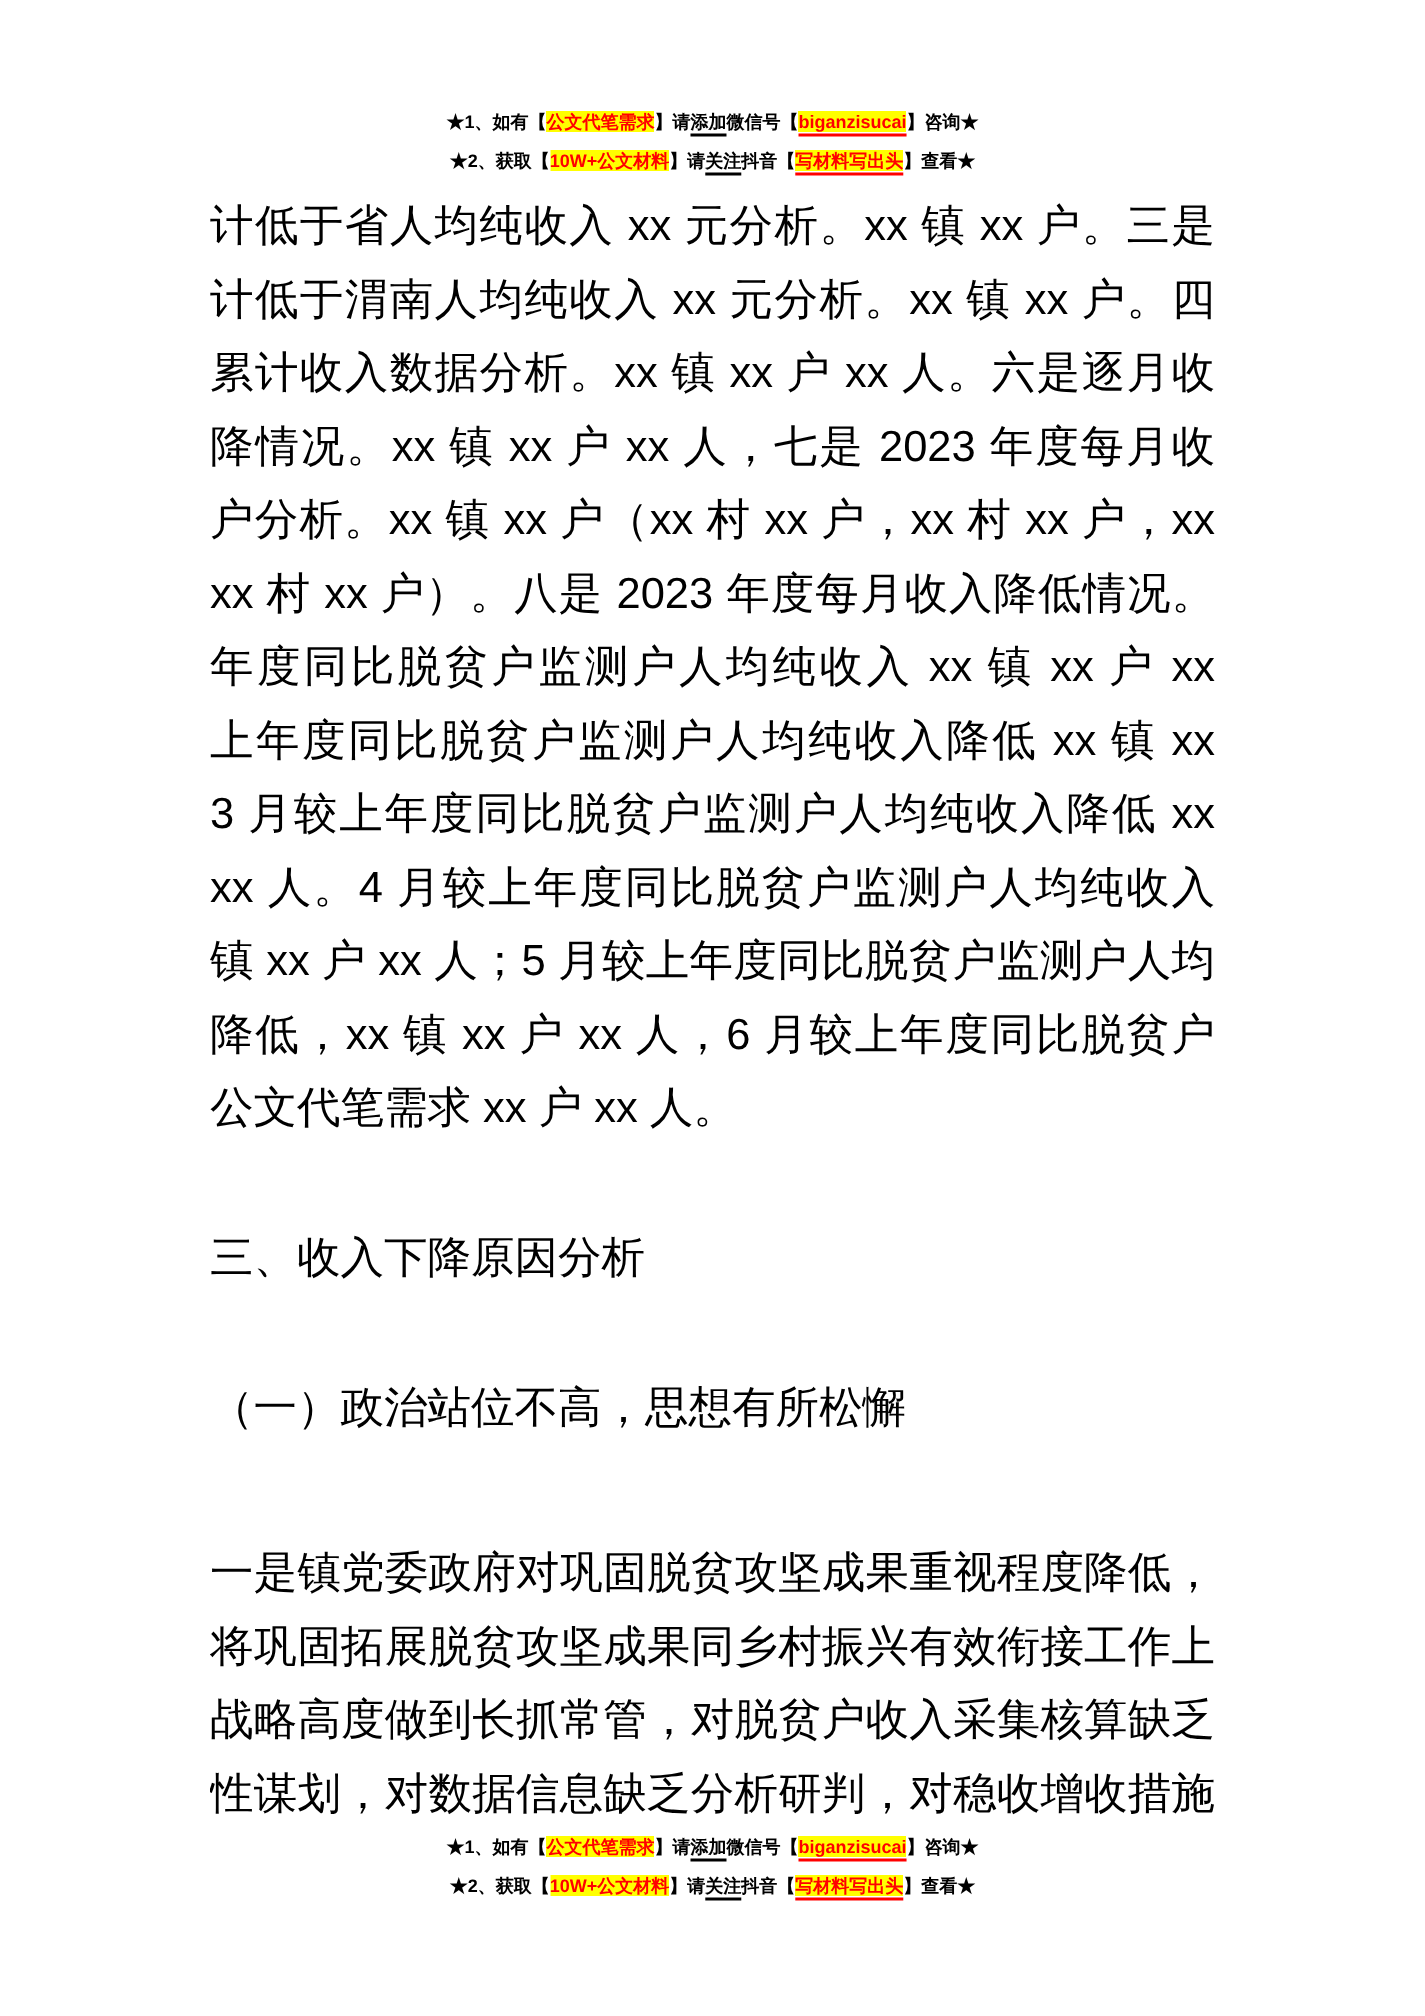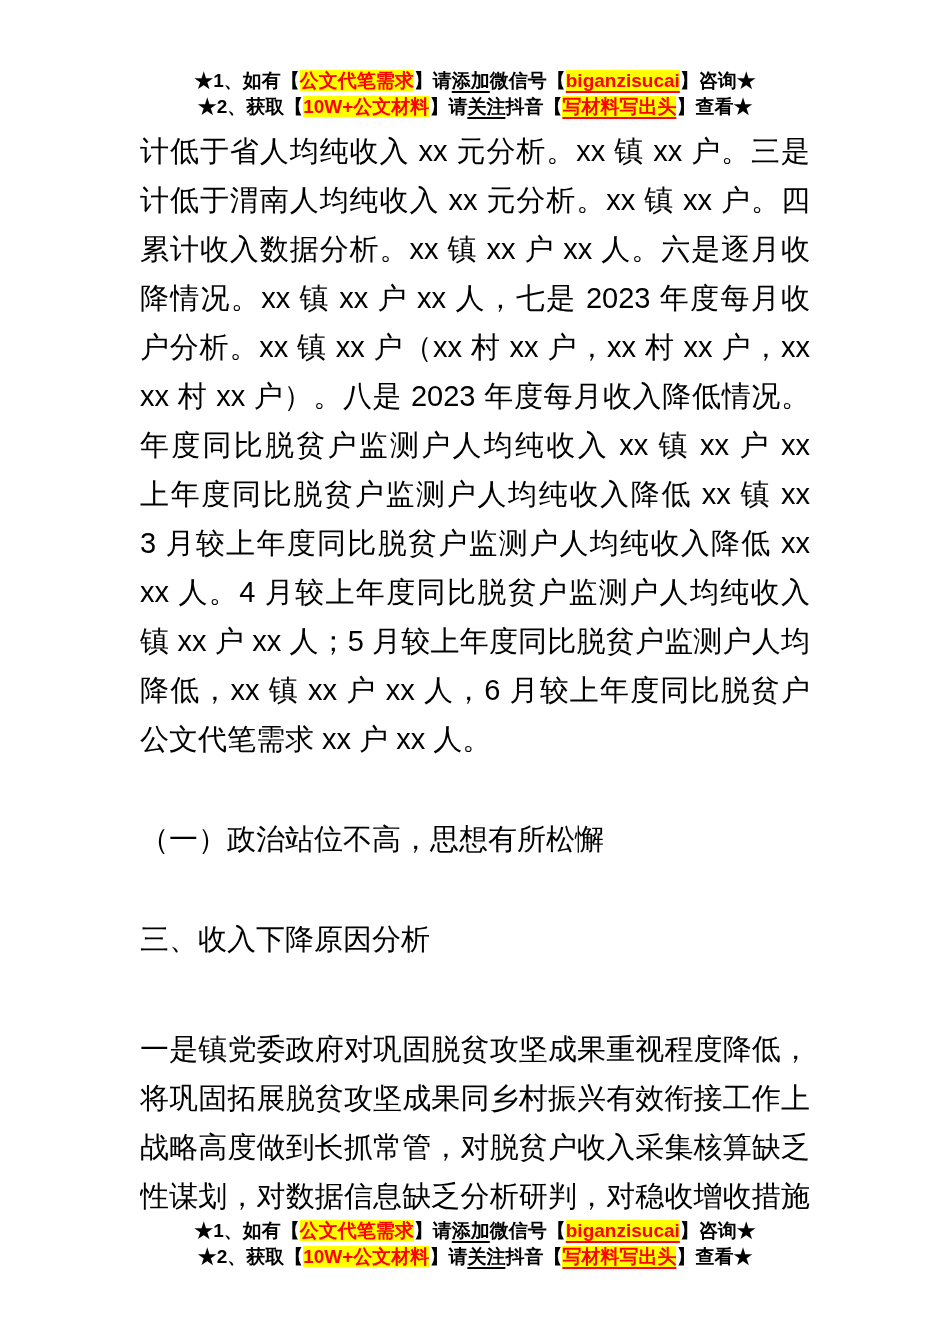--- a/index.html
+++ b/index.html
@@ -12,21 +12,21 @@
   .page {
     position: relative;
     width: 950px; height: 1344px;
     background: #ffffff;
     overflow: hidden;
   }
   
   .banner {
     position: absolute; left: 0; right: 0;
     text-align: center;
-    font-size: 19px;
+    font-size: 12px;
     line-height: 26px;
     font-weight: 700;
     color: #000000;
   }
   .banner.header { top: 68px; }
   .banner.footer { top: 1218px; }
   .banner-line { white-space: nowrap; }
   .banner .hl {
     color: #ff0000;
     background: #ffff00;
@@ -81,22 +81,22 @@
         <div class="line">户分析。xx 镇 xx 户（xx 村 xx 户，xx 村 xx 户，xx 村 xx 户，</div>
         <div class="line">xx 村 xx 户）。八是 2023 年度每月收入降低情况。1 月较上</div>
         <div class="line">年度同比脱贫户监测户人均纯收入 xx 镇 xx 户 xx 人；2 月较</div>
         <div class="line">上年度同比脱贫户监测户人均纯收入降低 xx 镇 xx 户 xx 人，</div>
         <div class="line">3 月较上年度同比脱贫户监测户人均纯收入降低 xx 镇 xx 户</div>
         <div class="line">xx 人。4 月较上年度同比脱贫户监测户人均纯收入降低 xx</div>
         <div class="line">镇 xx 户 xx 人；5 月较上年度同比脱贫户监测户人均纯收入</div>
         <div class="line">降低，xx 镇 xx 户 xx 人，6 月较上年度同比脱贫户监测户人</div>
         <div class="line">公文代笔需求 xx 户 xx 人。</div>
       </div>
+    <div class="heading" id="section-heading">三、收入下降原因分析</div>
     <div class="heading" id="subsection-heading">（一）政治站位不高，思想有所松懈</div>
-    <div class="heading" id="section-heading">三、收入下降原因分析</div>
     <div class="para para-b">
         <div class="line">一是镇党委政府对巩固脱贫攻坚成果重视程度降低，没有</div>
         <div class="line">将巩固拓展脱贫攻坚成果同乡村振兴有效衔接工作上升到</div>
         <div class="line">战略高度做到长抓常管，对脱贫户收入采集核算缺乏系统</div>
         <div class="line">性谋划，对数据信息缺乏分析研判，对稳收增收措施不硬</div>
       </div>
   </div>
 
   <div class="banner footer">
     <div class="banner-line"><span>★1、如有【</span><span class="hl">公文代笔需求</span><span>】请</span><span class="u">添加</span><span>微信号【</span><span class="hl u">biganzisucai</span><span>】咨询★</span></div>

